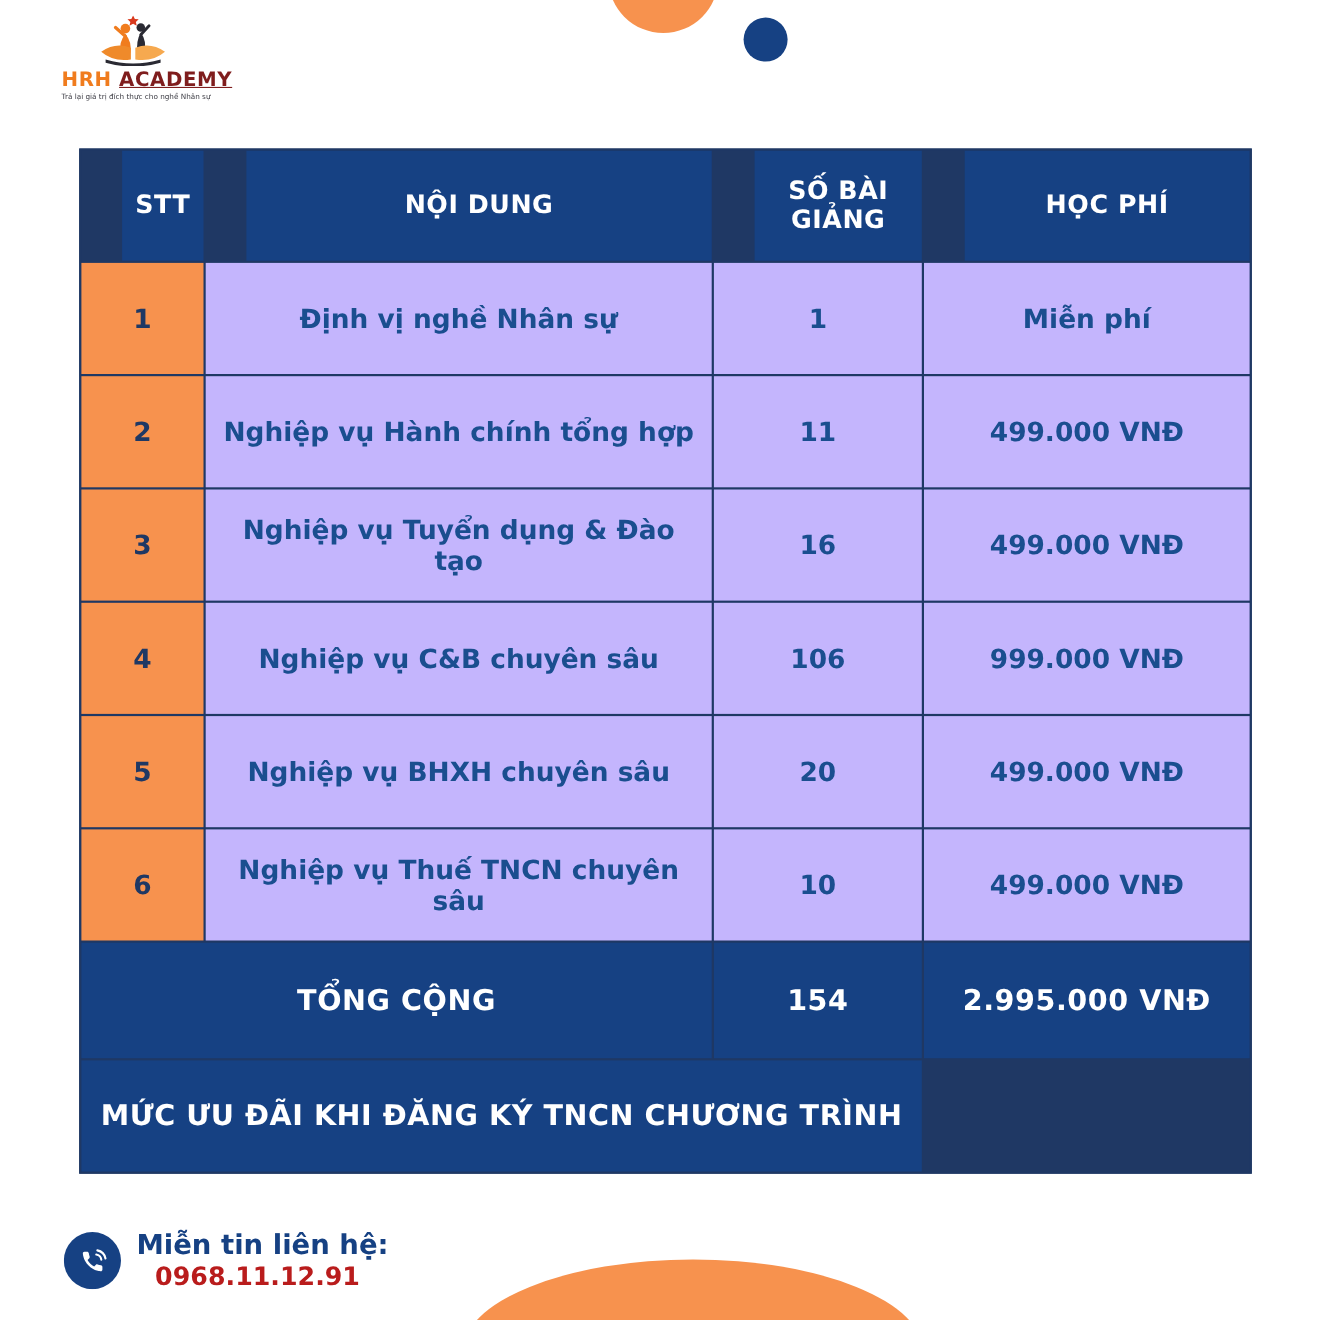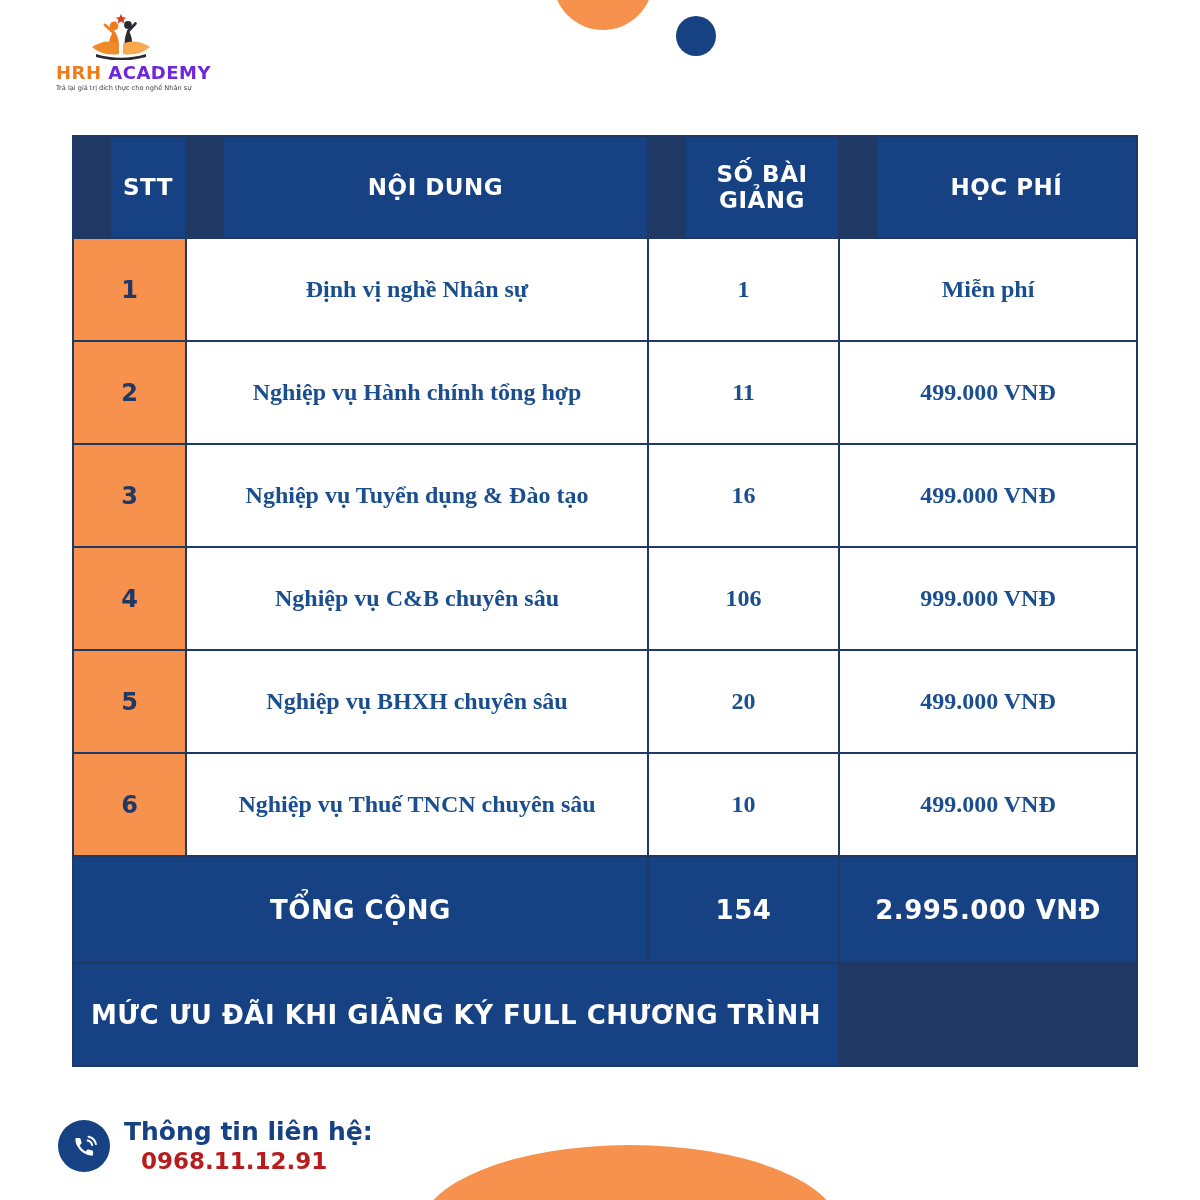--- a/index.html
+++ b/index.html
@@ -14,40 +14,40 @@
   .shape { position:absolute; border-radius:50%; }
   .shape-top-orange { left:553px; top:-70px; width:100px; height:100px; background:#F7924E; }
   .shape-top-blue  { left:676px; top:16px;  width:40px;  height:40px;  background:#164183; }
   .shape-bottom-orange { left:420px; top:1145px; width:420px; height:170px; background:#F7924E; }
 
   
   .logo { position:absolute; left:56px; top:14px; width:130px; text-align:center; }
   .logo-mark { display:block; margin:0 auto; }
   .logo-text { margin-top:2px; font-size:18px; font-weight:bold; letter-spacing:.5px; white-space:nowrap; }
   .logo-text .hrh { color:#F07C1E; }
-  .logo-text .academy { color:#6d28d9; }
+  .logo-text .academy { color:#7f1d1d;text-decoration:underline; }
   .logo-tagline { margin-top:1px; font-size:6.6px; color:#3A3A42; white-space:nowrap;text-align:center; }
 
   
   .price-table {
     position:absolute; left:72px; top:135px;
     display:grid;
     grid-template-columns:111px 460px 189px 296px;
     grid-template-rows:100px repeat(6,101px) 105px 101px;
     gap:2px;
     background:#1F3864;
     border:2px solid #1F3864;
   }
   .cell {
     display:flex; align-items:center; justify-content:center;
     text-align:center; font-weight:bold; padding:0 8px;
   }
   .cell.th   { background:#164183; color:#ffffff; font-size:23px; letter-spacing:.5px;margin-left:37px; }
   .cell.stt  { background:#F7924E; color:#1F3864; font-size:24px; }
-  .cell.td   { background:#ffffff; color:#1A4E8F; font-size:24px;font-family:Liberation Serif, serif; }
+  .cell.td   { background:#c4b5fd; color:#1A4E8F; font-size:24px; }
   .cell.navy { background:#164183; color:#ffffff; font-size:26px; letter-spacing:.5px; }
   .span2 { grid-column:1 / 3; }
   .span3 { grid-column:1 / 4; }
 
   
   .contact { position:absolute; left:58px; top:1116px; display:flex; align-items:center; gap:14px; }
   .contact-icon { flex:0 0 auto; }
   .contact-label { font-size:25px; font-weight:bold; color:#164183; line-height:1.25; }
   .contact-phone { font-size:23px; font-weight:bold; color:#b91c1c; line-height:1.25;margin-left:17px; }
 </style>
@@ -112,27 +112,27 @@
 
   <div class="cell stt">6</div>
   <div class="cell td">Nghiệp vụ Thuế TNCN chuyên sâu</div>
   <div class="cell td">10</div>
   <div class="cell td">499.000 VNĐ</div>
 
   <div class="cell navy span2">TỔNG CỘNG</div>
   <div class="cell navy">154</div>
   <div class="cell navy">2.995.000 VNĐ</div>
 
-  <div class="cell navy span3">MỨC ƯU ĐÃI KHI GIẢNG KÝ FULL CHƯƠNG TRÌNH</div>
+  <div class="cell navy span3">MỨC ƯU ĐÃI KHI ĐĂNG KÝ TNCN CHƯƠNG TRÌNH</div>
 </div>
 
 <div class="contact">
   <svg class="contact-icon" width="52" height="52" viewBox="0 0 52 52">
     <circle cx="26" cy="26" r="26" fill="#164183"></circle>
     <path d="M33.8 30.3c-1.1-.1-2.1-.4-3.1-.8-.5-.2-1.1-.1-1.5.3l-1.6 1.6c-2.5-1.4-4.6-3.5-6-6l1.6-1.6c.4-.4.5-1 .3-1.5-.4-1-.7-2-.8-3.1-.1-.7-.7-1.3-1.5-1.3h-2.4c-.9 0-1.6.7-1.5 1.6.2 2.4.9 4.7 2.1 6.8 1.7 3.1 4.2 5.6 7.3 7.3 2.1 1.2 4.4 1.9 6.8 2.1.9.1 1.6-.6 1.6-1.5v-2.4c0-.8-.6-1.4-1.3-1.5z" fill="#ffffff"></path>
     <path d="M29.5 20.5a5.5 5.5 0 0 1 4.6 4.6" stroke="#ffffff" stroke-width="1.9" fill="none" stroke-linecap="round"></path>
     <path d="M30.5 16.7a9.3 9.3 0 0 1 7.4 7.4" stroke="#ffffff" stroke-width="1.9" fill="none" stroke-linecap="round"></path>
   </svg>
   <div>
-    <div class="contact-label">Thông tin liên hệ:</div>
+    <div class="contact-label">Miễn tin liên hệ:</div>
     <div class="contact-phone">0968.11.12.91</div>
   </div>
 </div>
 
 </body></html>

